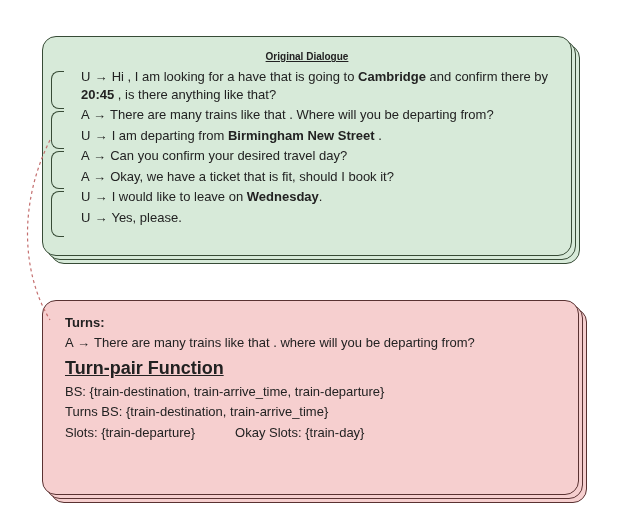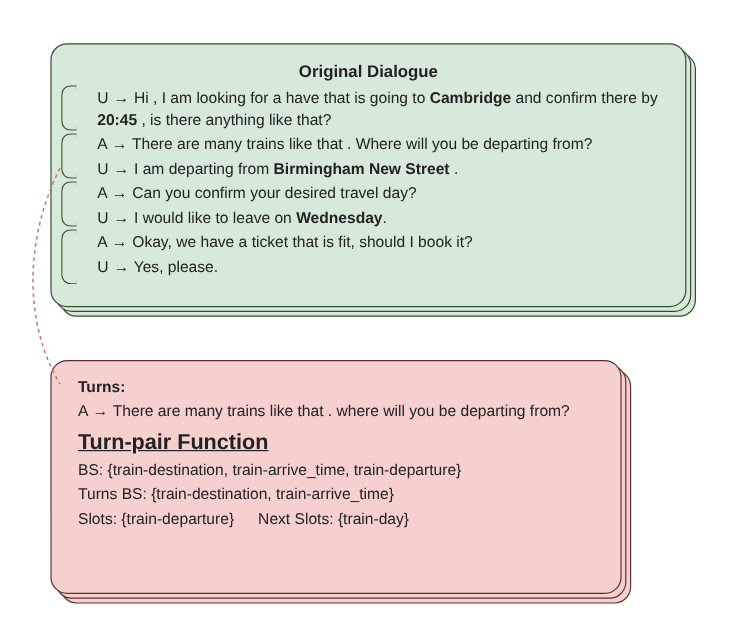--- a/index.html
+++ b/index.html
@@ -28,22 +28,23 @@
     box-sizing: border-box;
   }
   .green .layer { background: #d7ead9; border: 1px solid #374b36; }
   .pink  .layer { background: #f6cfcf; border: 1px solid #5a3232; }
   .layer.back2 { top: 8px; left: 8px; width: 100%; height: 100%; }
   .layer.back1 { top: 4px; left: 4px; width: 100%; height: 100%; }
   .layer.front { top: 0; left: 0; width: 100%; height: 100%; padding: 14px 18px; }
   .title {
     text-align: center;
     font-weight: bold;
+    text-decoration: underline;
     margin-bottom: 6px;
-    font-size: 14px;
+    font-size: 10px;
   }
   .title-left {
     font-weight: bold;
     text-decoration: underline;
     margin: 6px 0 4px 0;
     font-size: 18px;
   }
   .dlg-line {
     margin: 3px 0;
     line-height: 1.35;
@@ -67,21 +68,21 @@
     width: 12px;
     border-left: 1px solid #374b36;
     border-top: 1px solid #374b36;
     border-bottom: 1px solid #374b36;
     border-top-left-radius: 8px;
     border-bottom-left-radius: 8px;
   }
   .content {
     margin-left: 20px;
   }
-  .row-flex { display: flex; gap: 20px; }
+  .row-flex { display: flex; gap: 40px; }
   
   svg.connector {
     position: absolute;
     top: 0; left: 0;
     width: 624px; height: 528px;
     pointer-events: none;
   }
 </style>
 </head>
 <body>
@@ -116,39 +117,39 @@
           <span class="spk">U</span>
           <span class="arrow">→</span>
           <span>I am departing from </span><span class="bold">Birmingham New Street</span><span> .</span>
         </div>
         <div class="dlg-line">
           <span class="spk">A</span>
           <span class="arrow">→</span>
           <span>Can you confirm your desired travel day?</span>
         </div>
         <div class="dlg-line">
+          <span class="spk">A</span>
+          <span class="arrow">→</span>
+          <span>Okay, we have a ticket that is fit, should I book it?</span>
+        </div>
+        <div class="dlg-line">
           <span class="spk">U</span>
           <span class="arrow">→</span>
           <span>I would like to leave on </span><span class="bold">Wednesday</span><span>.</span>
-        </div>
-        <div class="dlg-line">
-          <span class="spk">A</span>
-          <span class="arrow">→</span>
-          <span>Okay, we have a ticket that is fit, should I book it?</span>
         </div>
         <div class="dlg-line">
           <span class="spk">U</span>
           <span class="arrow">→</span>
           <span>Yes, please.</span>
         </div>
       </div>
     </div>
   </div>
 
-  <div class="stack pink" style="left:42px; top:300px; width:476px; height:195px;">
+  <div class="stack pink" style="left:42px; top:300px; width:537px; height:195px;">
     <div class="layer back2"></div>
     <div class="layer back1"></div>
     <div class="layer front" style="padding:14px 22px;">
       <div class="turns-heading">Turns:</div>
 
       <div class="dlg-line">
         <span class="spk">A</span>
         <span class="arrow">→</span>
         <span>There are many trains like that . where will you be departing from?</span>
       </div>
@@ -162,21 +163,21 @@
       <div class="dlg-line">
         <span class="label">Turns BS:</span>
         <span>{train-destination, train-arrive_time}</span>
       </div>
       <div class="dlg-line row-flex">
         <span>
           <span class="label">Slots:</span>
           <span>{train-departure}</span>
         </span>
         <span>
-          <span class="label">Next Slots:</span>
+          <span class="label">Okay Slots:</span>
           <span>{train-day}</span>
         </span>
       </div>
     </div>
   </div>
 
   <svg class="connector">
     <path d="M 50 140 C 20 200, 20 270, 50 320" stroke="#c46f6f" stroke-width="1.2" stroke-dasharray="3 3" fill="none"></path>
   </svg>
 

